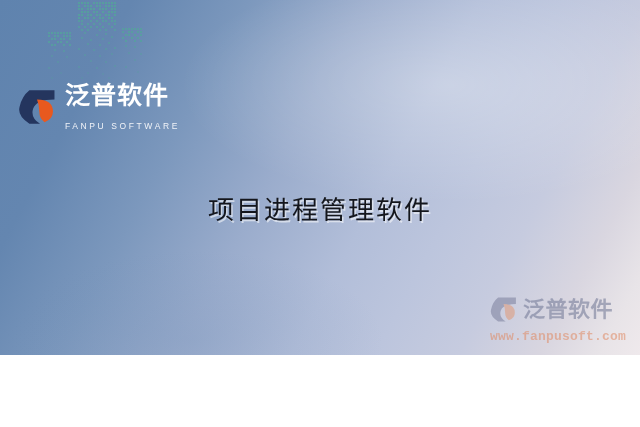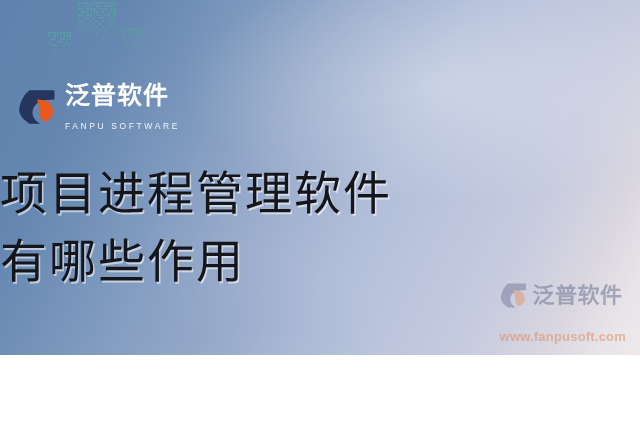--- a/index.html
+++ b/index.html
@@ -79,23 +79,24 @@
     color: #f0f3f8;
     letter-spacing: 2.6px;
     margin-top: 13px;
   }
 
   
   #headline {
     position: absolute;
     left: 0;
     right: 0;
-    top: 160px;
+    top: 192px;
+    text-align: center;
     font-family: "DejaVu Serif", "Liberation Serif", serif;
-    font-size: 47px;
+    font-size: 26px;
     font-weight: 400;
     color: #14161c;
     letter-spacing: 2px;
     line-height: 1.45;
     text-shadow: 1.5px 1.5px 0 rgba(255,255,255,0.55);
   }
   #headline .line { display: block; }
 
   
   #watermark {
@@ -113,26 +114,26 @@
   #watermark .wm-mark { width: 27px; height: 27px; display: block; }
   #watermark .wm-cn {
     font-family: "DejaVu Sans", sans-serif;
     font-size: 22px;
     font-weight: 700;
     color: #6f7694;
     letter-spacing: 0.5px;
     line-height: 1;
   }
   #watermark .wm-url {
-    font-family: Liberation Sans, sans-serif;
+    font-family: Liberation Mono, monospace;
     font-size: 13px;
     font-weight: 700;
     color: #e08a63;
     letter-spacing: 0.2px;
-    margin-top: 20px;
+    margin-top: 6px;
     text-align: left;
   }
 </style>
 </head>
 <body>
 
 <div id="banner">
 
   <div id="sheen"></div>
 
@@ -341,21 +342,20 @@
       <path d="M56 62 Q56 44 50 30 Q92 30 92 46 Q74 48 66 78 Q58 72 56 62 Z" fill="#f2f4f8" opacity="0.0"></path>
     </svg>
     <span class="wordmark">
       <span class="cn">泛普软件</span>
       <span class="en">FANPU SOFTWARE</span>
     </span>
   </div>
 
   <div id="headline">
     <span class="line">项目进程管理软件</span>
-    <span class="line">有哪些作用</span>
   </div>
 
   <div id="watermark">
     <div class="wm-top">
       <svg class="wm-mark" viewBox="0 0 100 100" xmlns="http://www.w3.org/2000/svg">
         <path d="M30 6 L96 6 L96 30 Q48 30 40 54 Q32 78 58 94 L30 94 Q-2 74 4 50 Q10 22 30 6 Z" fill="#7b7f9c"></path>
         <path d="M50 30 Q92 30 92 62 Q92 82 70 90 Q56 80 56 62 Q56 44 50 30 Z" fill="#e09a78"></path>
       </svg>
       <span class="wm-cn">泛普软件</span>
     </div>

